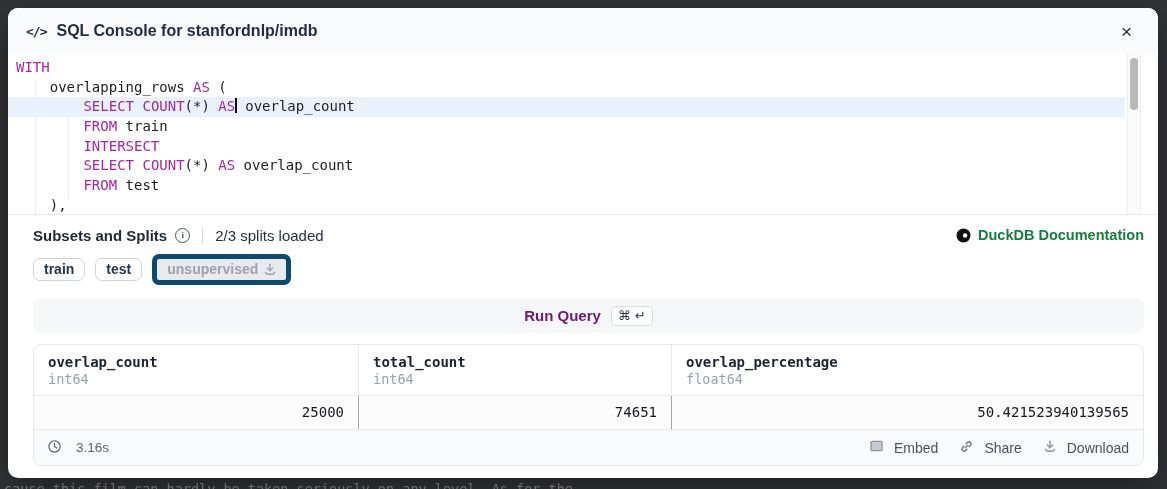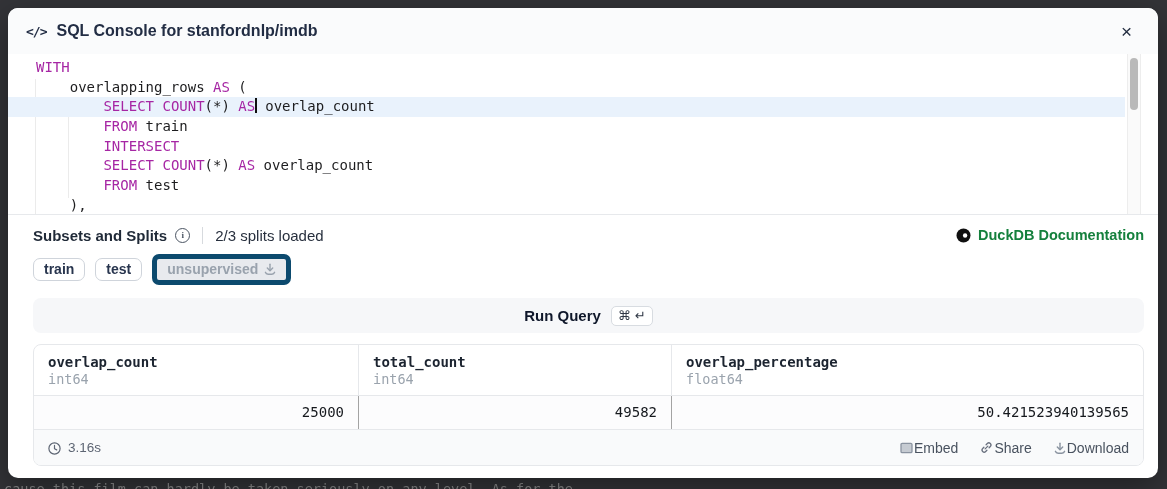--- a/index.html
+++ b/index.html
@@ -34,21 +34,21 @@
   .editor{
     position:relative; height:161px; border-bottom:1px solid #e7e9ec; background:#fff;
     font-family:"DejaVu Sans Mono", monospace; font-size:14px; color:#1d1d1f;
     padding-top:4px; overflow:hidden;
   }
   .guide{ position:absolute; width:1px; background:#ebebeb; z-index:0; }
   .g1{ left:27px; top:25px; bottom:0; }
   .g2{ left:60px; top:45px; height:99px; }
   .code-line{
     position:relative; z-index:1; white-space:pre; height:19.7px; line-height:19.7px;
-    padding-left:28px; margin-right:33px;
+    padding-left:8px; margin-right:33px;
   }
   .code-line.active{ background:var(--active-line,#e9f2fc); }
   .kw{ color:var(--kw,#a626a4); }
   .caret{ display:inline-block; width:1.6px; height:15px; background:#101010; vertical-align:-2px; }
   .scrollbar{
     position:absolute; right:17px; top:0; bottom:0; width:14px;
     background:#fafafa; border-left:1px solid #ededed; border-right:1px solid #ededed; z-index:2;
   }
   .scroll-thumb{ position:absolute; left:2px; top:4px; width:8px; height:52px; border-radius:4px; background:#b9b9b9; }
 
@@ -71,41 +71,41 @@
   .split{ display:flex; align-items:center; gap:6px; border-radius:7px; padding:2px 10px 3px;
     font-family:"Liberation Sans", sans-serif; font-size:14px; font-weight:700; cursor:pointer; }
   .split.loaded{ background:#fff; border:1px solid #cfd4db; color:#28354e; }
   .split.pending{ background:#e8eaee; border:5px solid #0c4a6e; color:#99a2ad; }
   .split.pending .ic svg{ stroke:#99a2ad; }
 
   .run-btn{
     margin-top:13px; width:100%; height:35px; border:none; border-radius:8px;
     background:#f6f7f9; display:flex; align-items:center; justify-content:center; gap:10px; cursor:pointer;
   }
-  .run-label{ font-size:15px; font-weight:700; color:#0f172a; }
+  .run-label{ font-size:15px; font-weight:700; color:#701a75; }
   .kbd{ background:#fff; border:1px solid #d8dce1; border-radius:5px; padding:1px 6px 2px;
     font-size:13px; color:#2f3745; font-family:"DejaVu Sans", sans-serif; }
 
   .results{ margin-top:11px; border:1px solid #e6e8eb; border-radius:8px; overflow:hidden; background:#fff; }
   .thead{ display:flex; }
   .th{ padding:9px 14px 8px; border-right:1px solid #e6e8eb; }
   .th:last-child{ border-right:none; }
   .c0{ width:325px; } .c1{ width:313px; } .c2{ flex:1; }
   .cname{ font-family:"DejaVu Sans Mono", monospace; font-size:14px; font-weight:bold; color:#1c2430; }
   .ctype{ font-family:"DejaVu Sans Mono", monospace; font-size:13.5px; color:#9aa3ad; margin-top:1px; }
   .trow{ display:flex; border-top:1px solid #e6e8eb; background:#fcfcfd; }
   .td{ height:33px; line-height:33px; text-align:right; padding-right:14px;
     font-family:"DejaVu Sans Mono", monospace; font-size:14px; color:#15181d;
     border-right:1px solid #a3a3a3; }
   .td:last-child{ border-right:none; }
   .tfoot{ height:36px; border-top:1px solid #e6e8eb; background:#f9fafb;
     display:flex; align-items:center; justify-content:space-between; padding:0 14px; }
-  .timing{ display:flex; align-items:flex-end; gap:7px; font-size:13.5px; color:#5d6573; }
+  .timing{ display:flex; align-items:flex-start; gap:15px; font-size:13.5px; color:#5d6573; }
   .actions{ display:flex; align-items:center; gap:22px; }
-  .action{ display:flex; align-items:center; gap:1px; background:none; border:none; cursor:pointer;
+  .action{ display:flex; align-items:flex-start; gap:11px; background:none; border:none; cursor:pointer;
     font-size:14px; color:#49525f; font-family:"Liberation Sans", sans-serif; }
 
   .ic{ display:inline-flex; align-items:center; }
   .ic svg{ display:block; }
 </style>
 </head>
 <body>
 
 <div class="backdrop-text">cause this film can hardly be taken seriously on any level. As for the</div>
 
@@ -189,21 +189,21 @@
             <div class="cname">total_count</div>
             <div class="ctype">int64</div>
           </div>
           <div class="th c2">
             <div class="cname">overlap_percentage</div>
             <div class="ctype">float64</div>
           </div>
         </div>
       <div class="trow">
           <div class="td c0">25000</div>
-          <div class="td c1">49582</div>
+          <div class="td c1">74651</div>
           <div class="td c2">50.421523940139565</div>
         </div>
       <div class="tfoot">
         <div class="timing">
           <span class="ic">
               <svg width="13" height="13" viewBox="0 0 13 13" fill="none" stroke="#5d6573" stroke-width="1.2">
                 <circle cx="6.5" cy="6.5" r="5.6"></circle>
                 <path d="M6.5 3.4v3.3l2.2 1.2" stroke-linecap="round"></path>
               </svg>
             </span>

